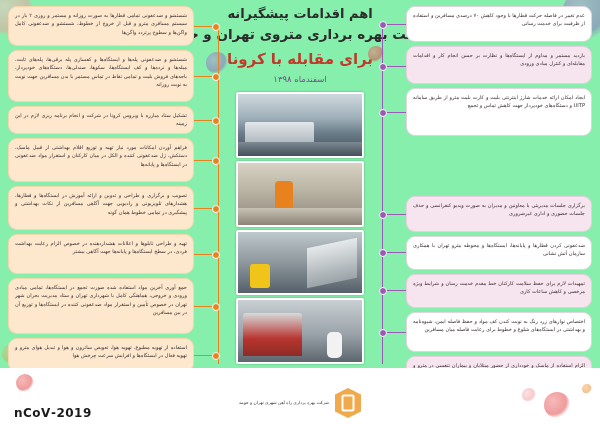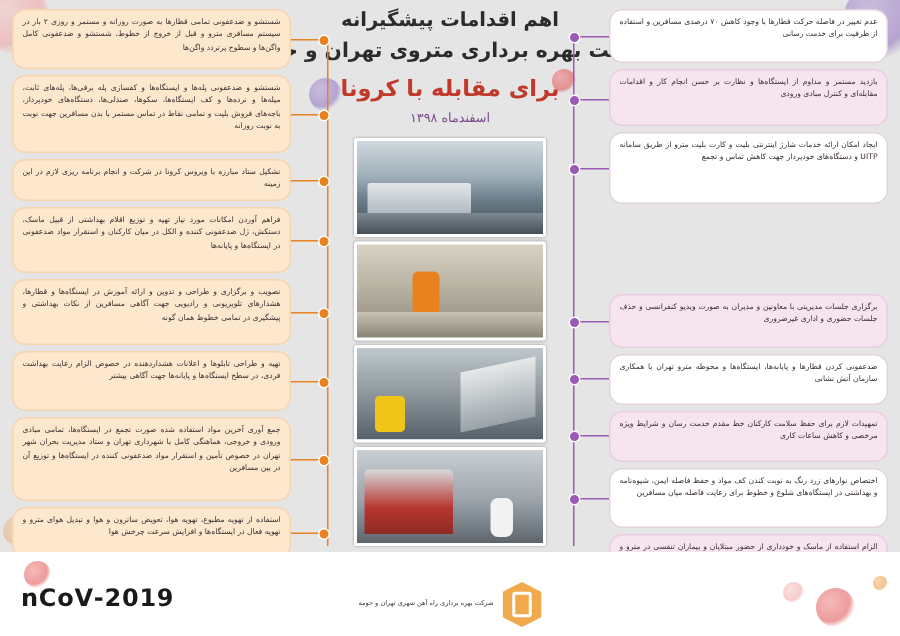--- a/index.html
+++ b/index.html
@@ -5,21 +5,21 @@
   html,body{margin:0;padding:0;}
   body{
     width:600px;height:424px;
     background:#ffffff;
     font-family:"DejaVu Sans","Liberation Sans",sans-serif;
     overflow:hidden;
     position:relative;
   }
   .page{
     position:absolute;inset:0;
-    background:#e5e5e5;
+    background:#86efac;
     overflow:hidden;
     padding-left:41px;
   }
   
   .virus{
     position:absolute;border-radius:50%;
     opacity:.55;
   }
   .v-red{background:radial-gradient(circle at 35% 35%, #f08080 0%, #e04a4a 55%, rgba(224,74,74,0) 72%);}
   .v-pink{background:radial-gradient(circle at 35% 35%, #f7c6c6 0%, #f2a0a0 55%, rgba(242,160,160,0) 72%);}
@@ -111,22 +111,22 @@
   .conn.r{background:#9b59b6;}
   .spine{position:absolute;width:1px;background:#e8821f;}
   .spine.r{background:#9b59b6;}
 
   
   .footer{
     position:absolute;left:0;right:0;bottom:0;height:56px;
     background:#ffffff;
   }
   .ncov{
-    position:absolute;left:14px;bottom:16px;
-    font-size:16px;font-weight:bold;color:#1a1a1a;letter-spacing:.5px;
+    position:absolute;left:14px;bottom:4px;
+    font-size:12px;font-weight:bold;color:#1a1a1a;letter-spacing:.5px;
   }
   .ncov-virus{left:16px;bottom:32px;width:18px;height:18px;}
   .logo-block{
     position:absolute;left:50%;transform:translateX(-50%);bottom:6px;
     display:flex;align-items:center;gap:6px;
   }
   .logo-mark{
     width:26px;height:30px;background:#f0a94b;
     clip-path:polygon(50% 0,100% 22%,100% 78%,50% 100%,0 78%,0 22%);
     position:relative;

